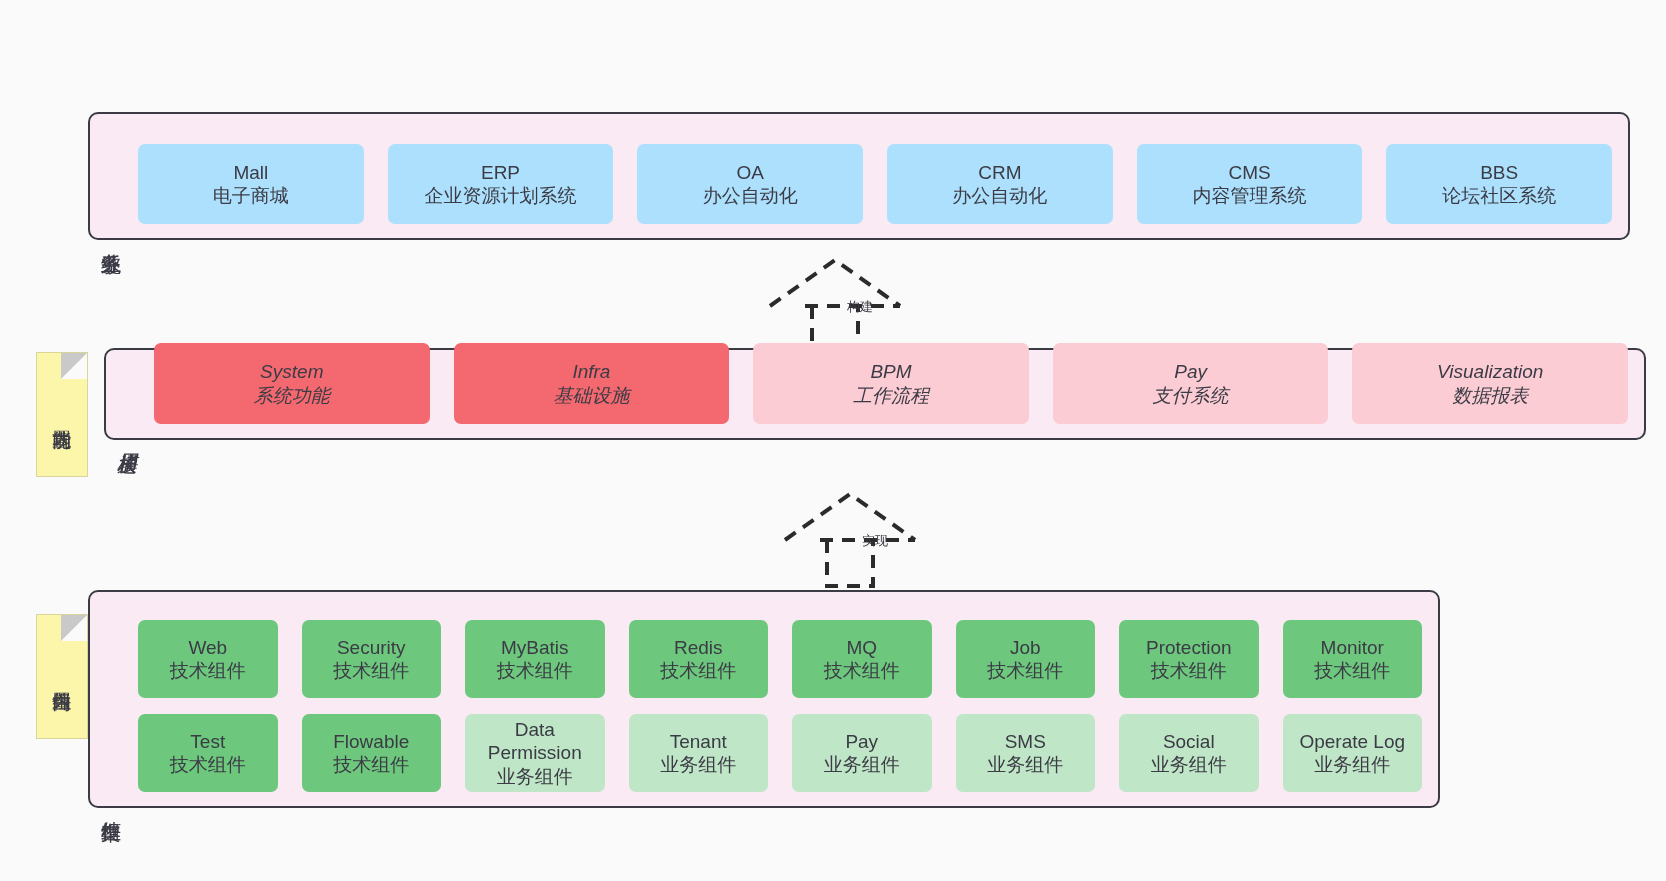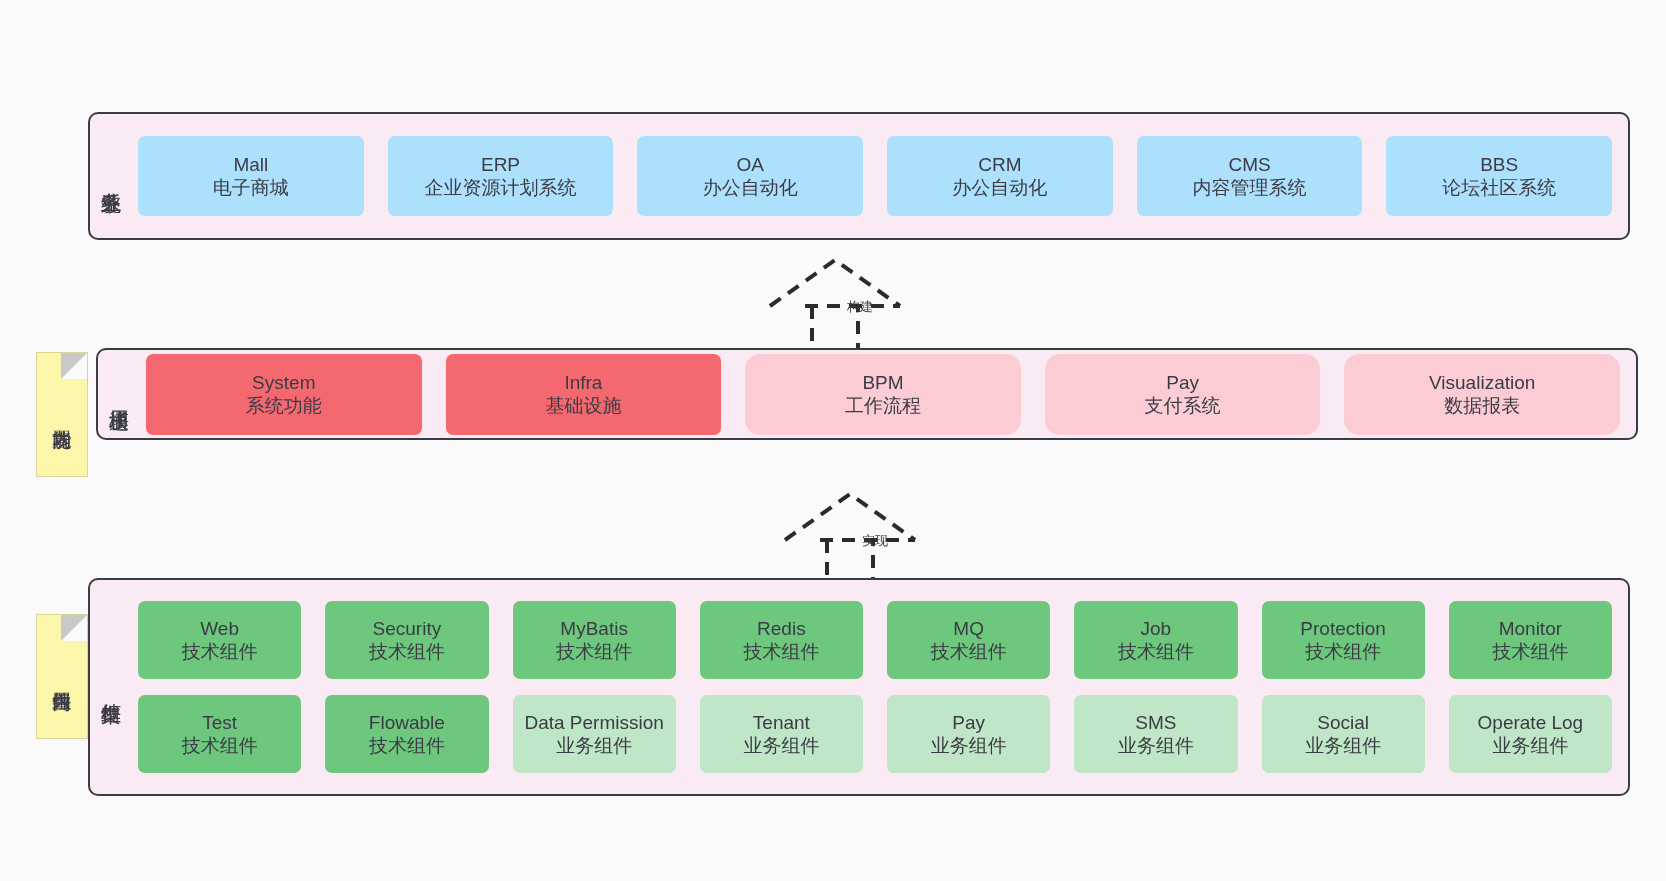--- a/index.html
+++ b/index.html
@@ -15,21 +15,21 @@
     overflow: hidden;
   }
 
   
   .layer {
     position: absolute;
     background: #faeaf3;
     border: 2px solid #3b3b45;
     border-radius: 10px;
     display: flex;
-    align-items: center;
+    align-items: flex-end;
   }
   .layer-title {
     width: 42px;
     flex: 0 0 42px;
     display: flex;
     align-items: center;
     justify-content: center;
     font-size: 20px;
     line-height: 1.14;
     color: #3b3b45;
@@ -64,32 +64,32 @@
     text-align: center;
     line-height: 1.22;
     color: #3b3b45;
     padding: 4px 6px;
   }
   .box .t1 { font-size: 19px; }
   .box .t2 { font-size: 19px; }
 
   .blue  { background: #ace0fd; }
   .red   { background: #f4696f; }
-  .pink  { background: #fcccd4; border-radius: 15px; }
+  .pink  { background: #fcccd4; }
   .green { background: #6dc87d; }
   .lgreen{ background: #bfe6c6; }
 
   
   #layer-business { left: 88px; top: 112px; width: 1542px; height: 128px; }
   #layer-business .row { height: 80px; }
 
-  #layer-modules { left: 96px; top: 348px; width: 1542px; height: 92px; }
+  #layer-modules { left: 104px; top: 348px; width: 1542px; height: 92px; font-style: italic; }
   #layer-modules .row { height: 81px; }
 
-  #layer-framework { left: 88px; top: 578px; width: 1542px; height: 218px; }
+  #layer-framework { left: 88px; top: 590px; width: 1352px; height: 218px; }
   #layer-framework .row { height: 78px; }
   #layer-framework .layer-body { gap: 16px; padding-top: 14px; padding-bottom: 14px; }
 
   
   .note {
     position: absolute;
     width: 52px;
     background: #fcf6ab;
     border: 1px solid #d8d49a;
     display: flex;

